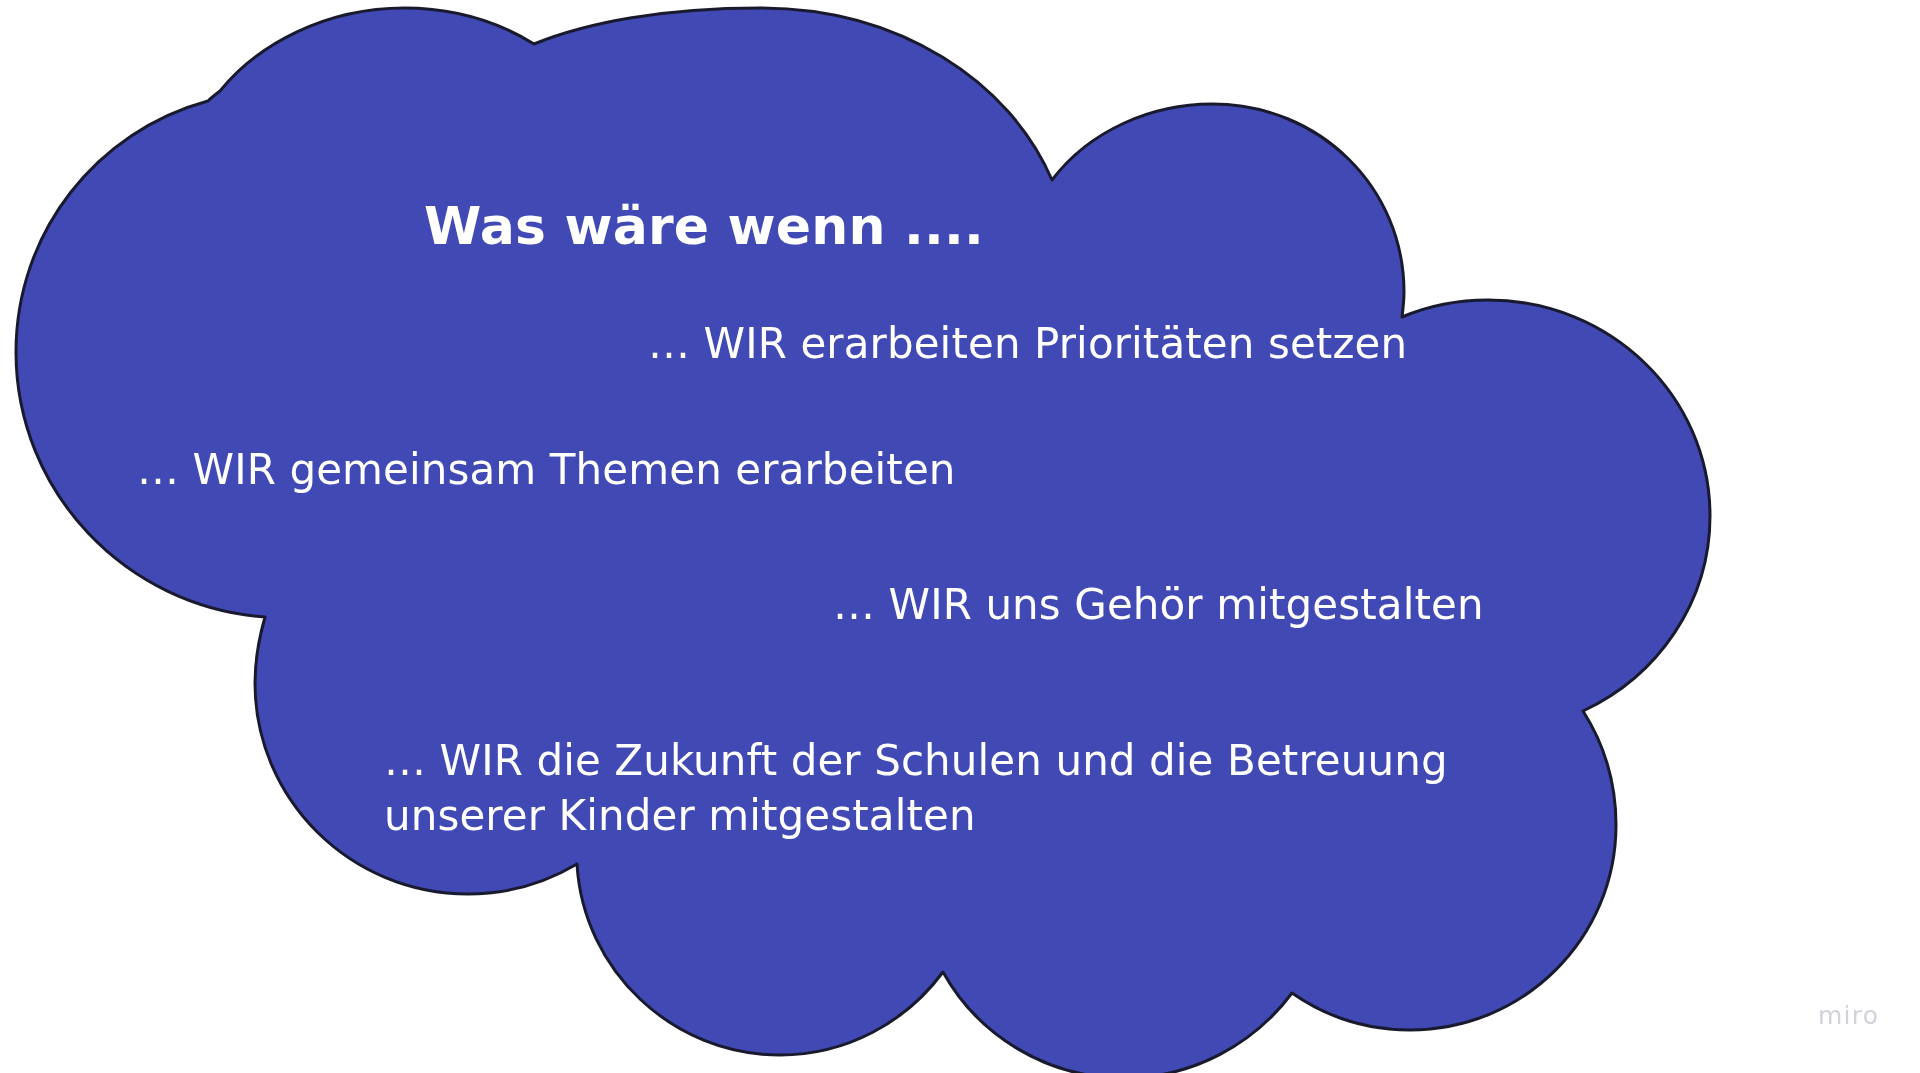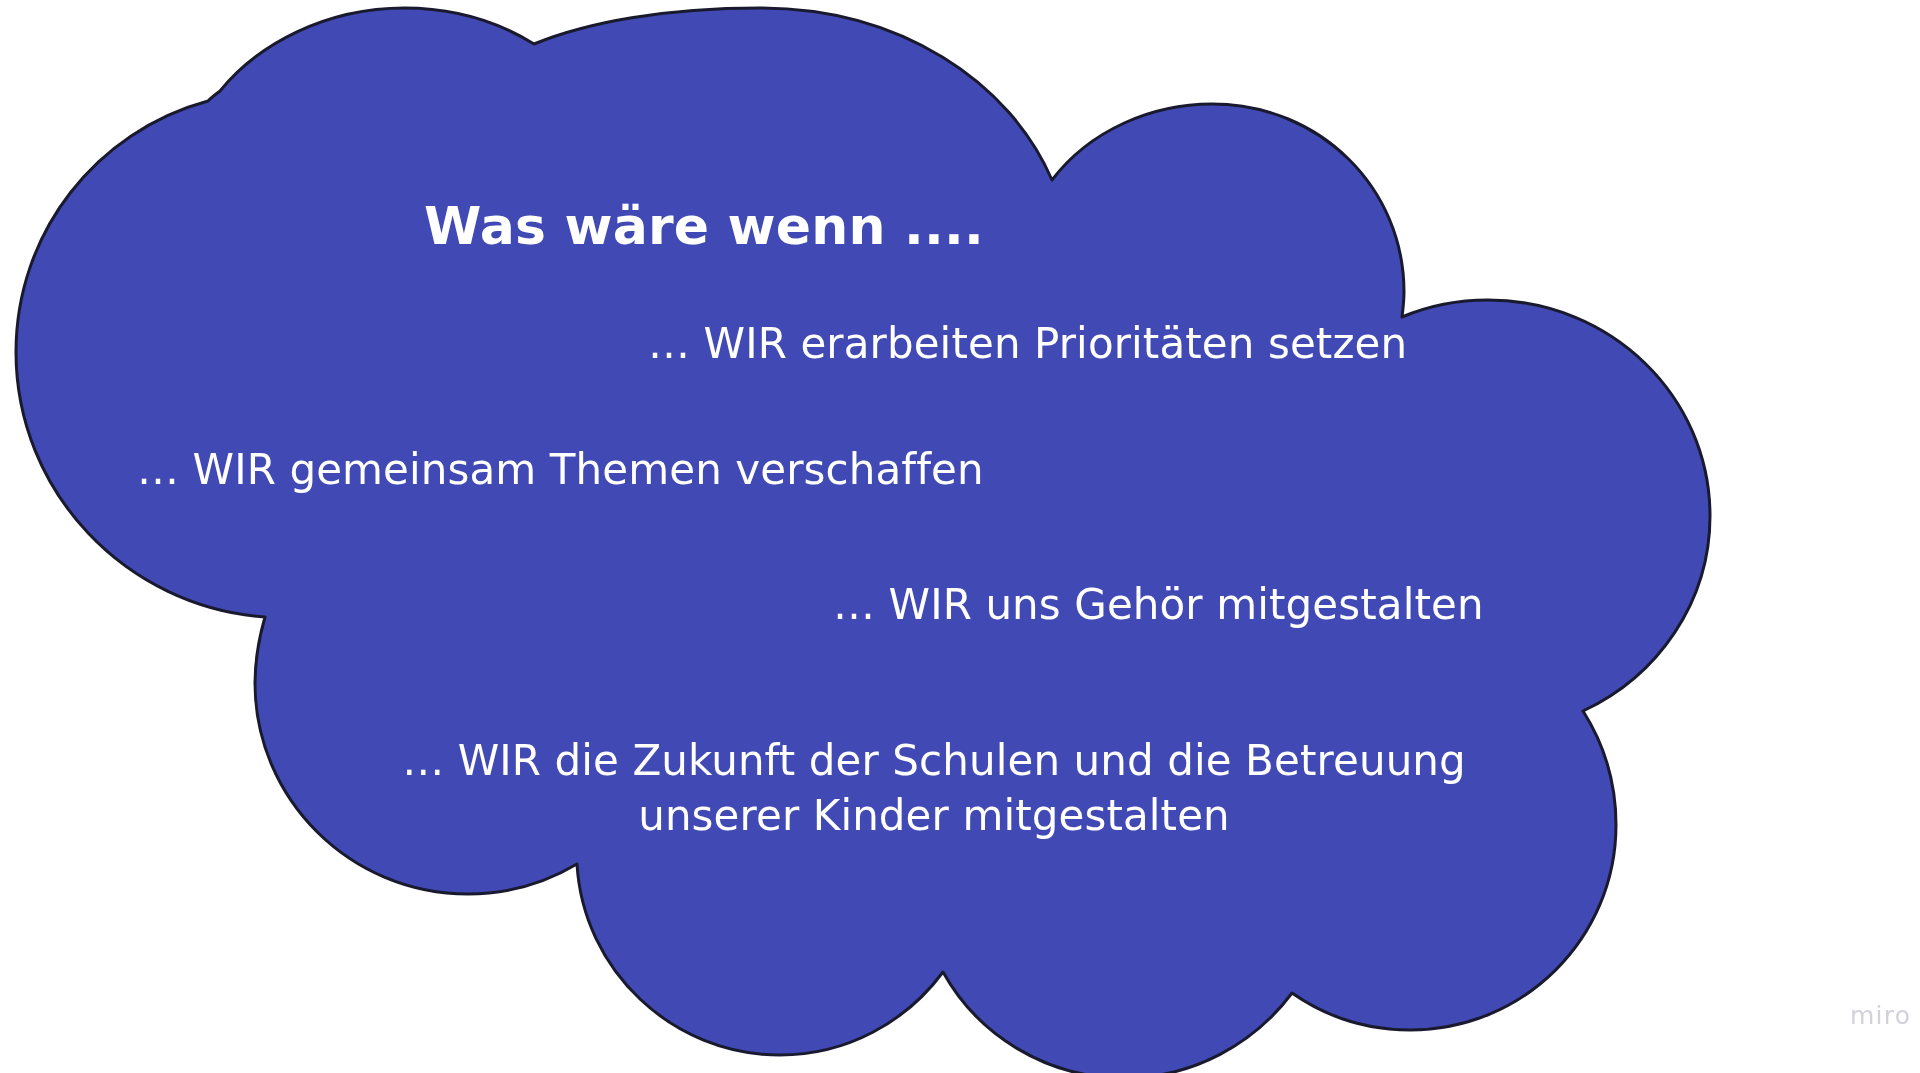--- a/index.html
+++ b/index.html
@@ -63,34 +63,33 @@
   }
 
   #stmt-0 { left: 648px;  top: 307px; }
   #stmt-1 { left: 137px;  top: 433px; }
   #stmt-2 { left: 833px;  top: 568px; }
 
   #stmt-3 {
     left: 384px;
     top: 718px;
     width: 1100px;
-    text-align: center;
+    text-align: left;
     white-space: normal;
     line-height: 1.30;
   }
 
   #watermark {
     position: absolute;
     left: 1818px;
     top: 1001px;
     font-size: 25px;
     color: #d2d2da;
     letter-spacing: 1.2px;
     font-family: "DejaVu Sans", sans-serif;
-    margin-left: 32px;
   }
 </style>
 </head>
 <body>
 
 <div id="canvas">
 
   <svg id="cloud-svg" viewBox="0 0 1920 1073" xmlns="http://www.w3.org/2000/svg">
     <g>
       <path d="
@@ -122,21 +121,21 @@
             " fill="#4149B4" stroke="#1a1a2e" stroke-width="3" stroke-linejoin="round"></path>
     </g>
   </svg>
 
   <div id="text-layer">
 
     <div class="txt" id="title">Was wäre wenn ....</div>
 
     <div class="txt stmt" id="stmt-0">… WIR erarbeiten Prioritäten setzen</div>
 
-    <div class="txt stmt" id="stmt-1">… WIR gemeinsam Themen verschaffen</div>
+    <div class="txt stmt" id="stmt-1">… WIR gemeinsam Themen erarbeiten</div>
 
     <div class="txt stmt" id="stmt-2">… WIR uns Gehör mitgestalten</div>
 
     <div class="txt stmt" id="stmt-3">… WIR die Zukunft der Schulen und die Betreuung unserer
 Kinder mitgestalten</div>
 
   </div>
 
   <div id="watermark">miro</div>
 

